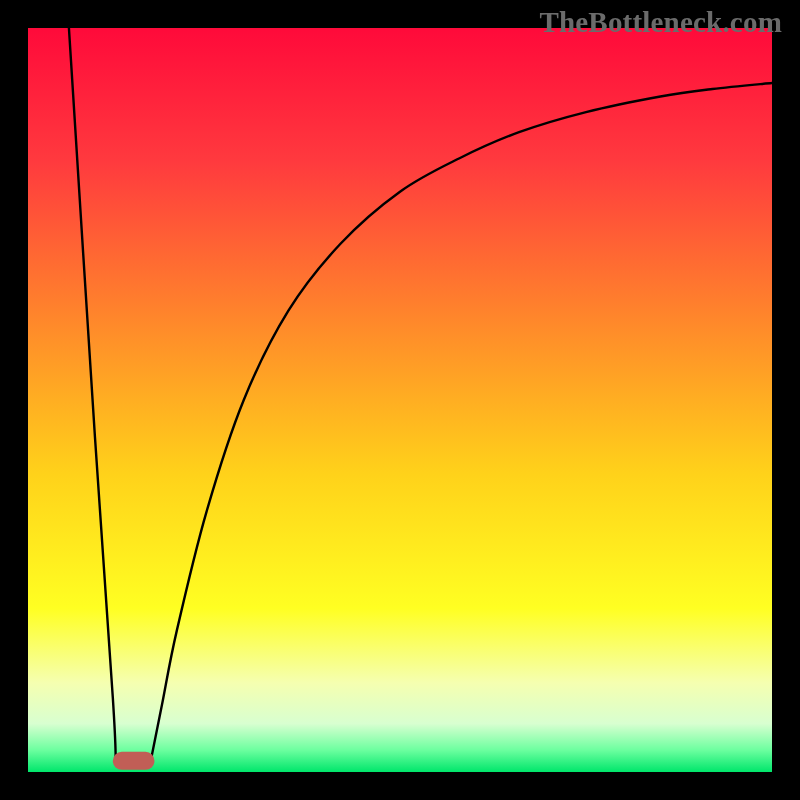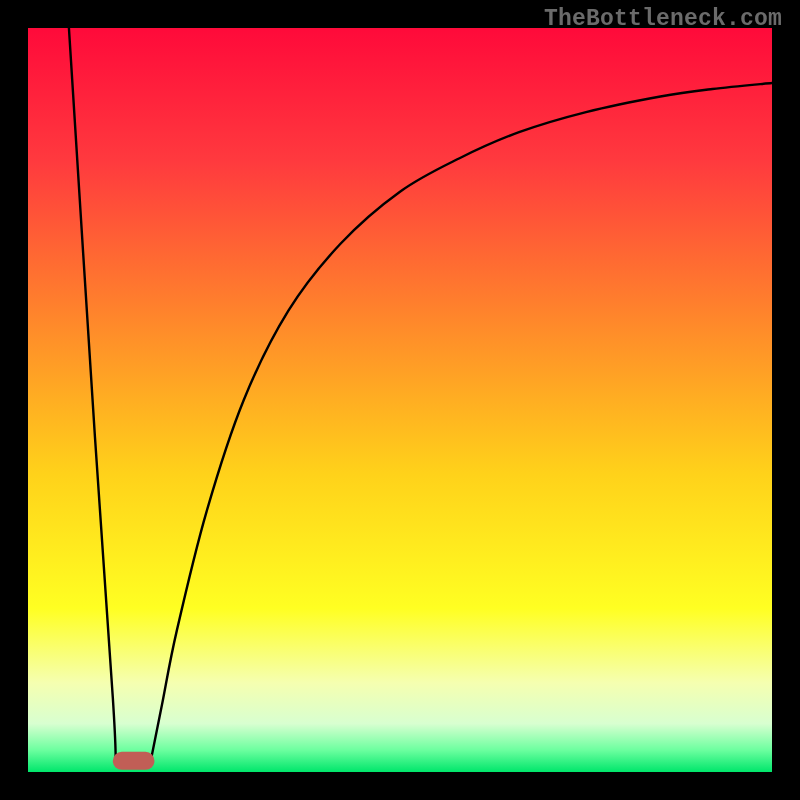--- a/index.html
+++ b/index.html
@@ -17,22 +17,22 @@
   }
   svg {
     position: absolute;
     left: 0;
     top: 0;
   }
   .watermark {
     position: absolute;
     top: 6px;
     right: 18px;
-    font-family: Liberation Mono, monospace;
-    font-size: 23px;
+    font-family: Liberation Serif, serif;
+    font-size: 29px;
     font-weight: 600;
     letter-spacing: 0.2px;
     color: #6b6b6b;
     user-select: none;
   }
 </style>
 </head>
 <body>
 
 <div class="stage">

